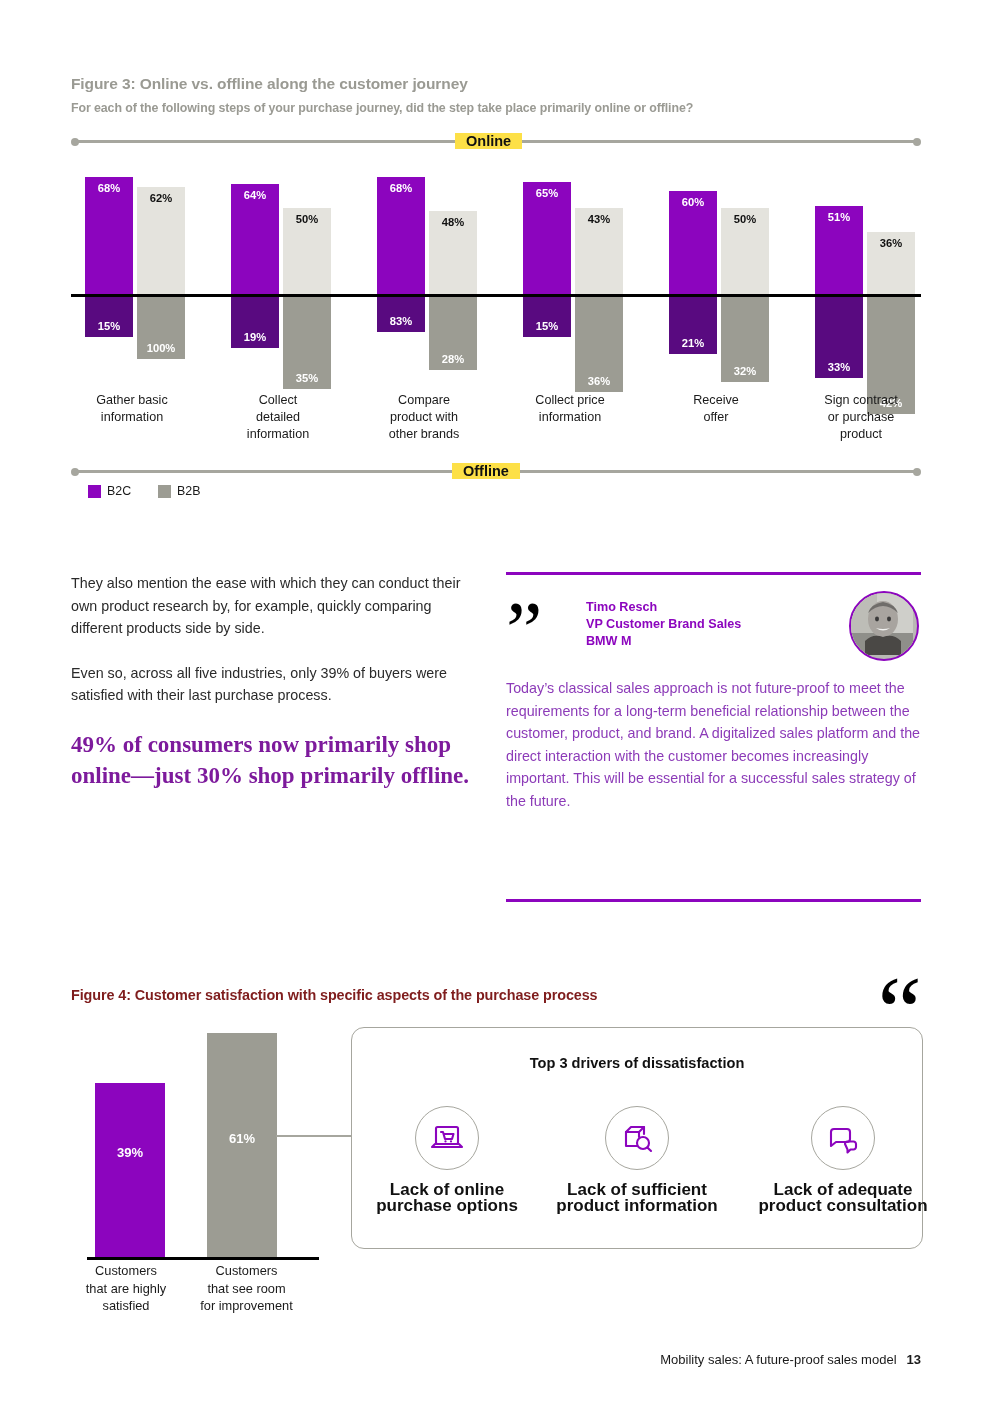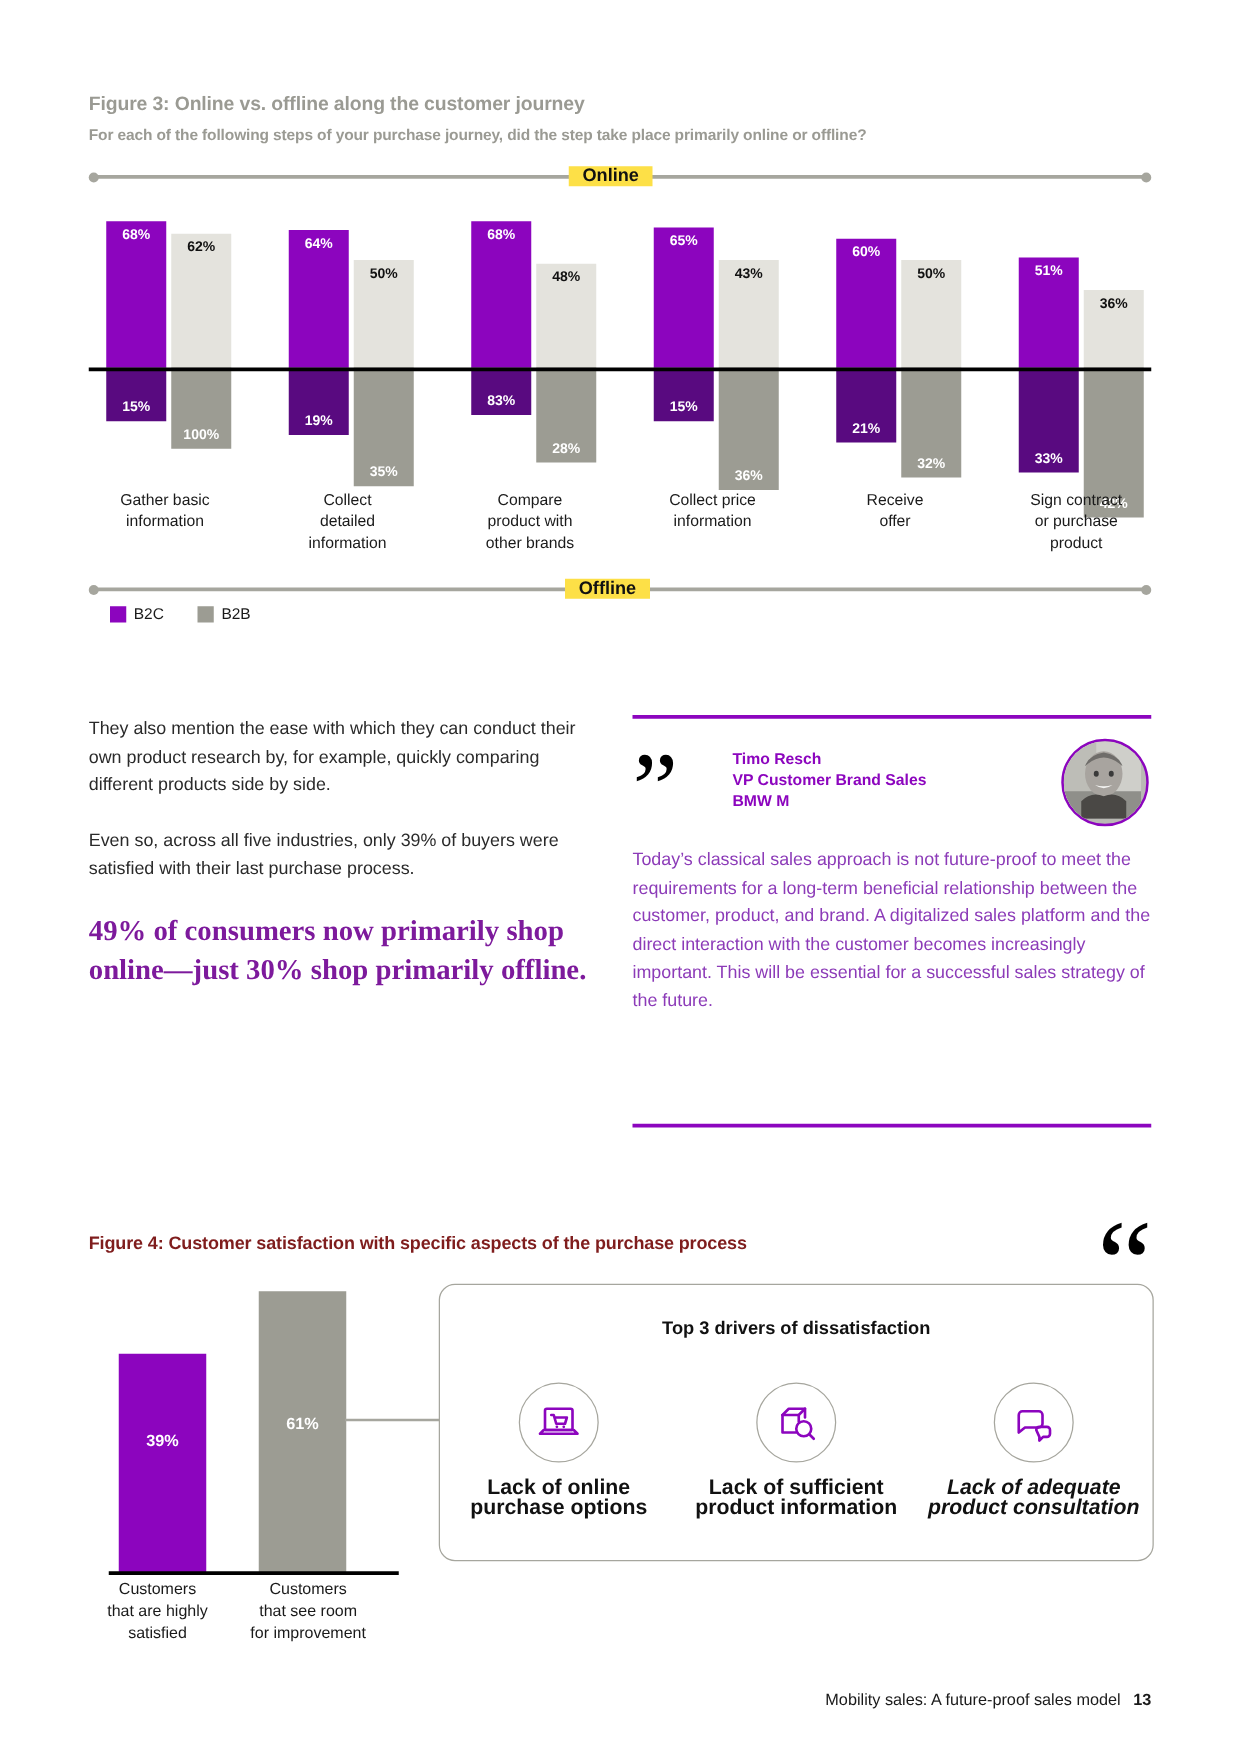--- a/index.html
+++ b/index.html
@@ -331,21 +331,21 @@
           <circle cx="24" cy="23" r="6"></circle>
           <path d="M28.4 27.4 L32 31"></path>
         </svg>
       </div>
       <div class="drv-lab">
         <div>Lack of sufficient</div>
         <div>product information</div>
       </div>
     </div>
 
-    <div class="drv" style="left:380px;font-style:italic;">
+    <div class="drv" style="left:396px;">
       <div class="drv-circ">
         <svg width="36" height="36" viewBox="0 0 36 36" fill="none" stroke="#8c05be" stroke-width="2.1" stroke-linecap="round" stroke-linejoin="round" aria-hidden="true">
           <path d="M6 12 a3 3 0 0 1 3-3 h13 a3 3 0 0 1 3 3 v7 a3 3 0 0 1 -3 3 h-11 l-5 4 v-4 a3 3 0 0 1 -0 -0 z"></path>
           <path d="M20 24 a2.5 2.5 0 0 1 2.5-2.5 h6 a2.5 2.5 0 0 1 2.5 2.5 v3 a2.5 2.5 0 0 1 -2.5 2.5 h-3 l-3 3 v-3 z"></path>
         </svg>
       </div>
       <div class="drv-lab">
         <div>Lack of adequate</div>
         <div>product consultation</div>
       </div>

